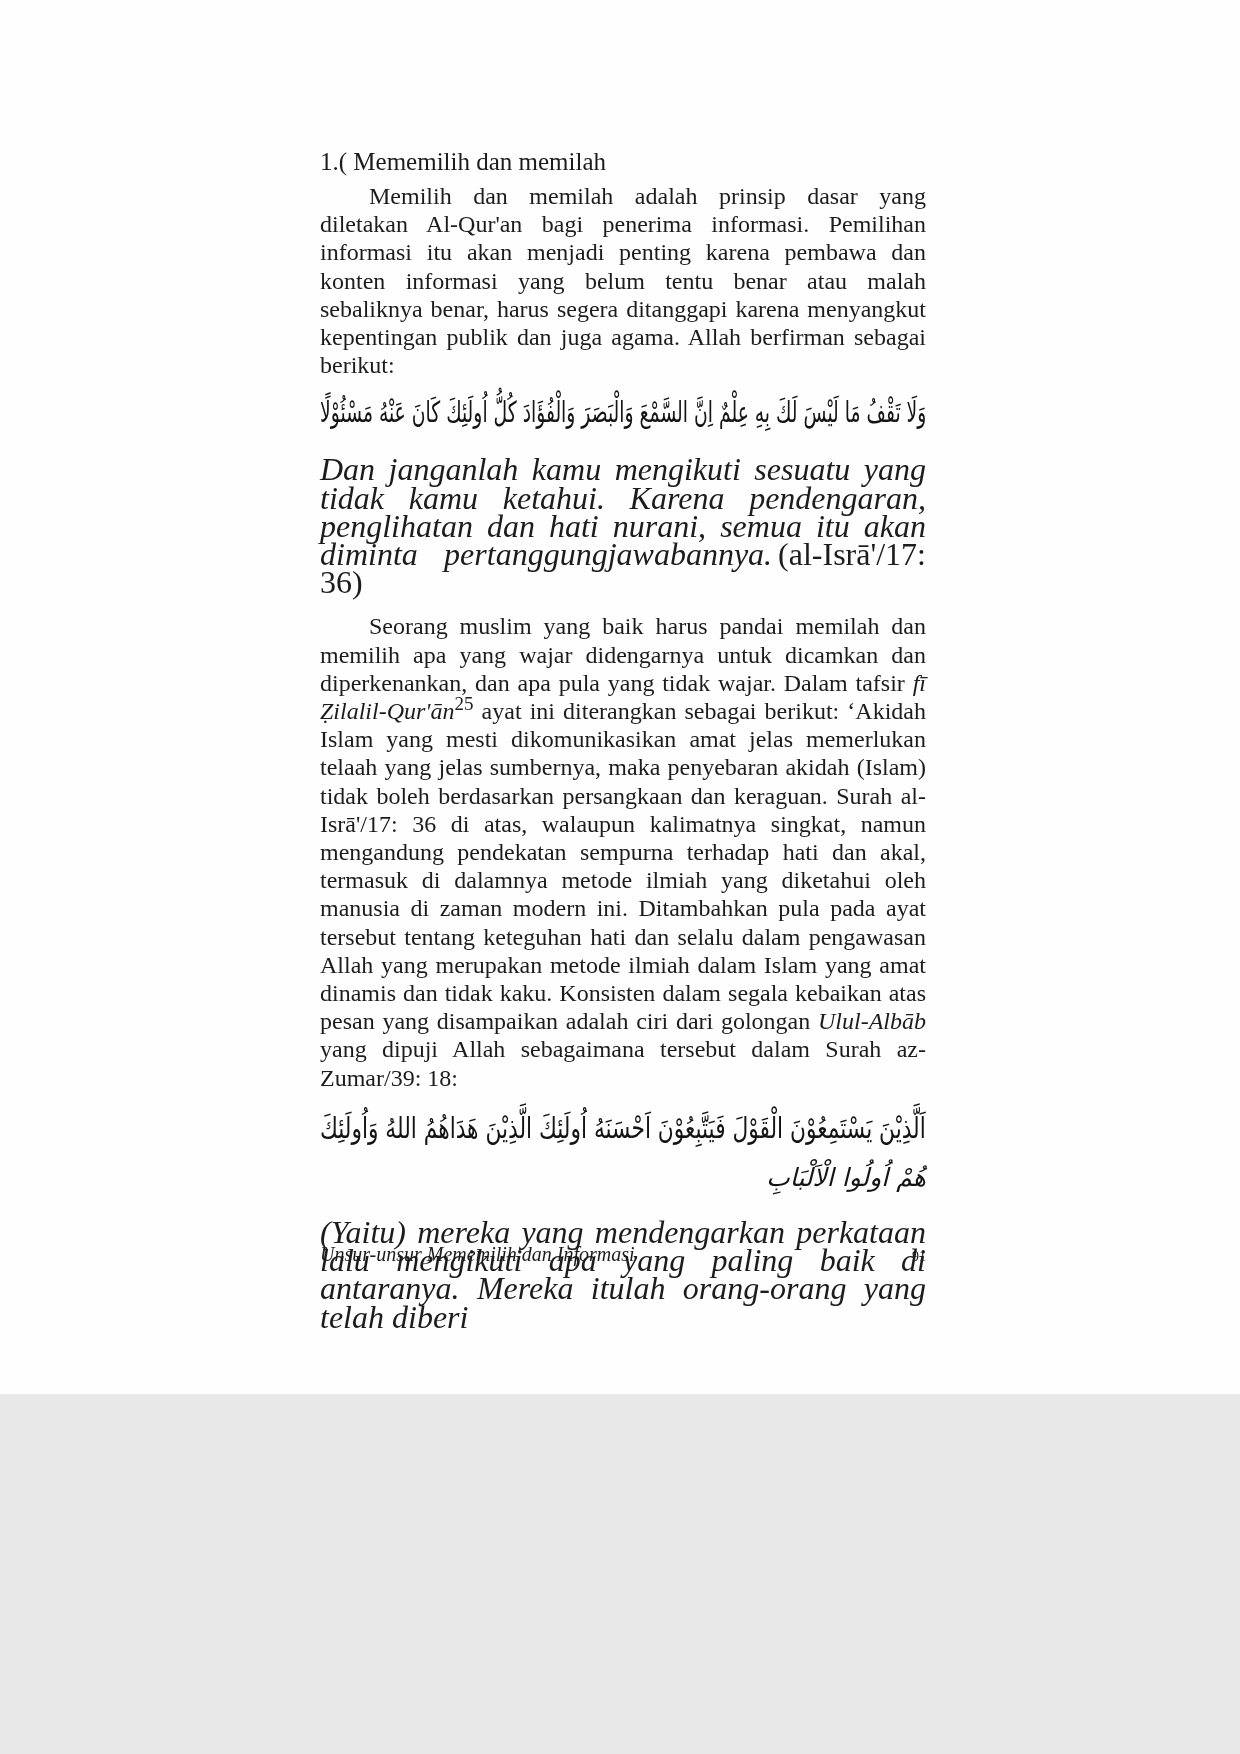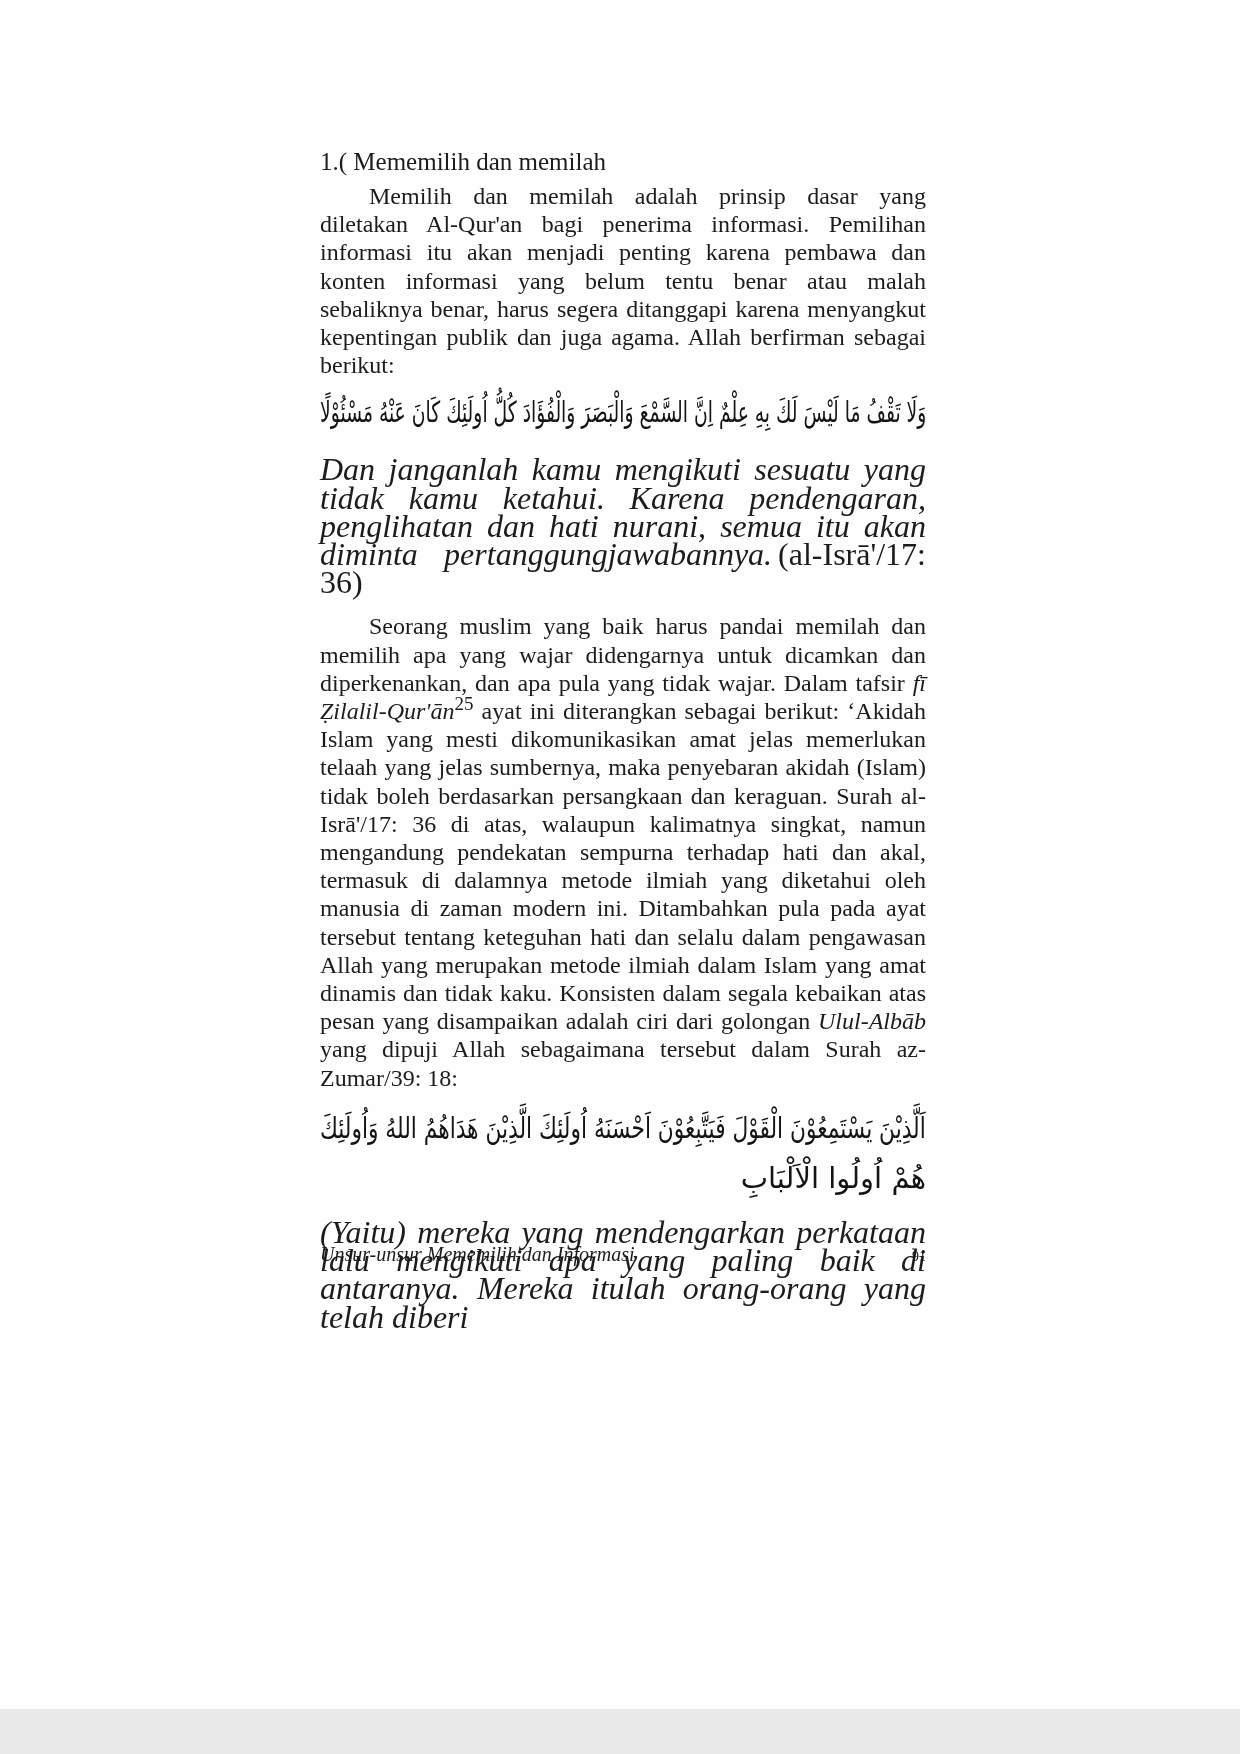--- a/index.html
+++ b/index.html
@@ -1,18 +1,18 @@
 <!DOCTYPE html>
 <html lang="id"><head>
 <meta charset="utf-8">
 <style>
   html,body{margin:0;padding:0;background:#e8e8e8;}
   .page{
     position:relative;
-    width:1240px;height:1709px;
+    width:1240px;height:1394px;
     margin:0 auto;
     background:#fefefe;
     font-family:"Liberation Serif","DejaVu Serif",serif;
     color:#1c1c1c;
     overflow:hidden;
   }
   .column{
     position:absolute;
     left:320px;top:148px;
     width:606px;
@@ -42,21 +42,21 @@
     margin-top:6px;
     height:54px;
     line-height:54px;
     font-size:29px;
   }
   .verse2{margin-top:10px;}
   .verse2 .l1{
     height:52px;line-height:52px;font-size:29px;
   }
   .verse2 .l2{
-    height:48px;line-height:48px;font-size:29px;
+    height:48px;line-height:48px;font-size:25px;font-style:italic;
   }
   .fit{
     display:inline-block;
     white-space:nowrap;
     transform-origin:right center;
   }
   p.trans{
     font-style:italic;
     font-size:32px;
     line-height:28.2px;

